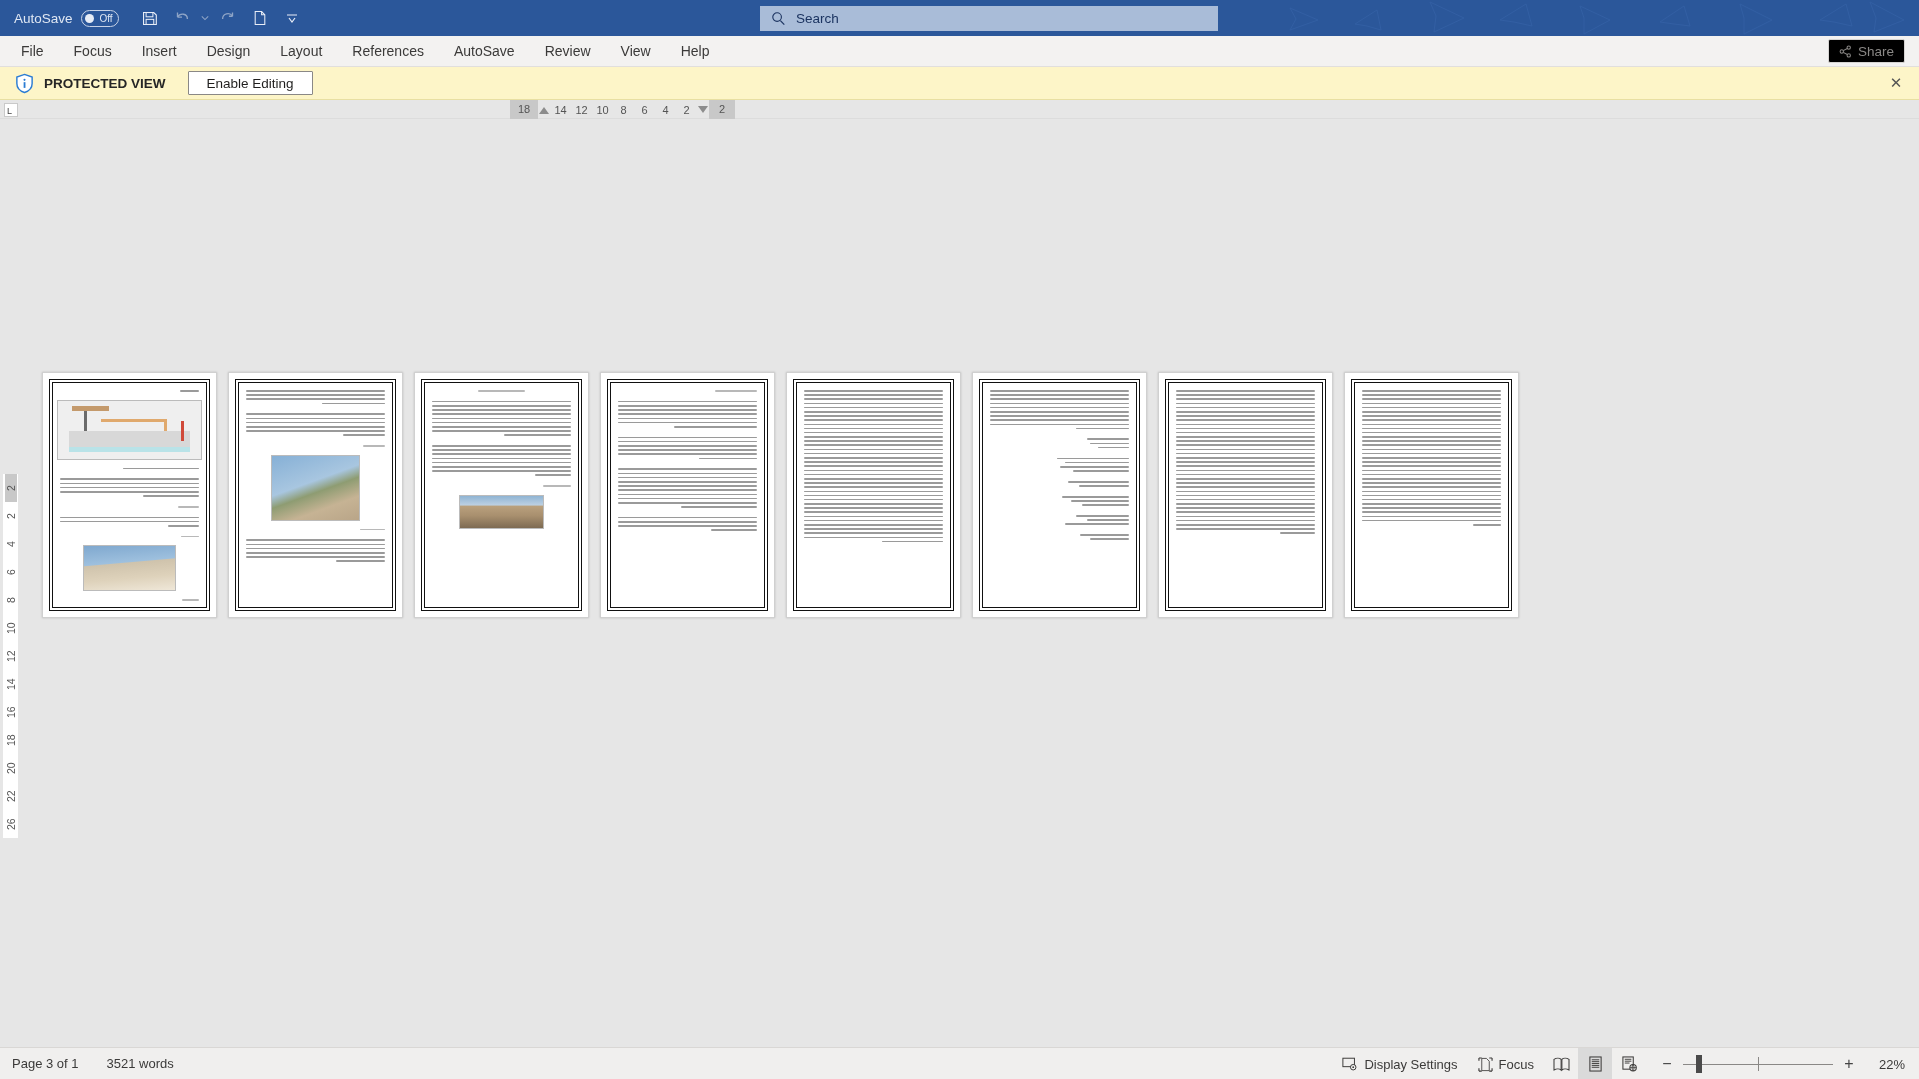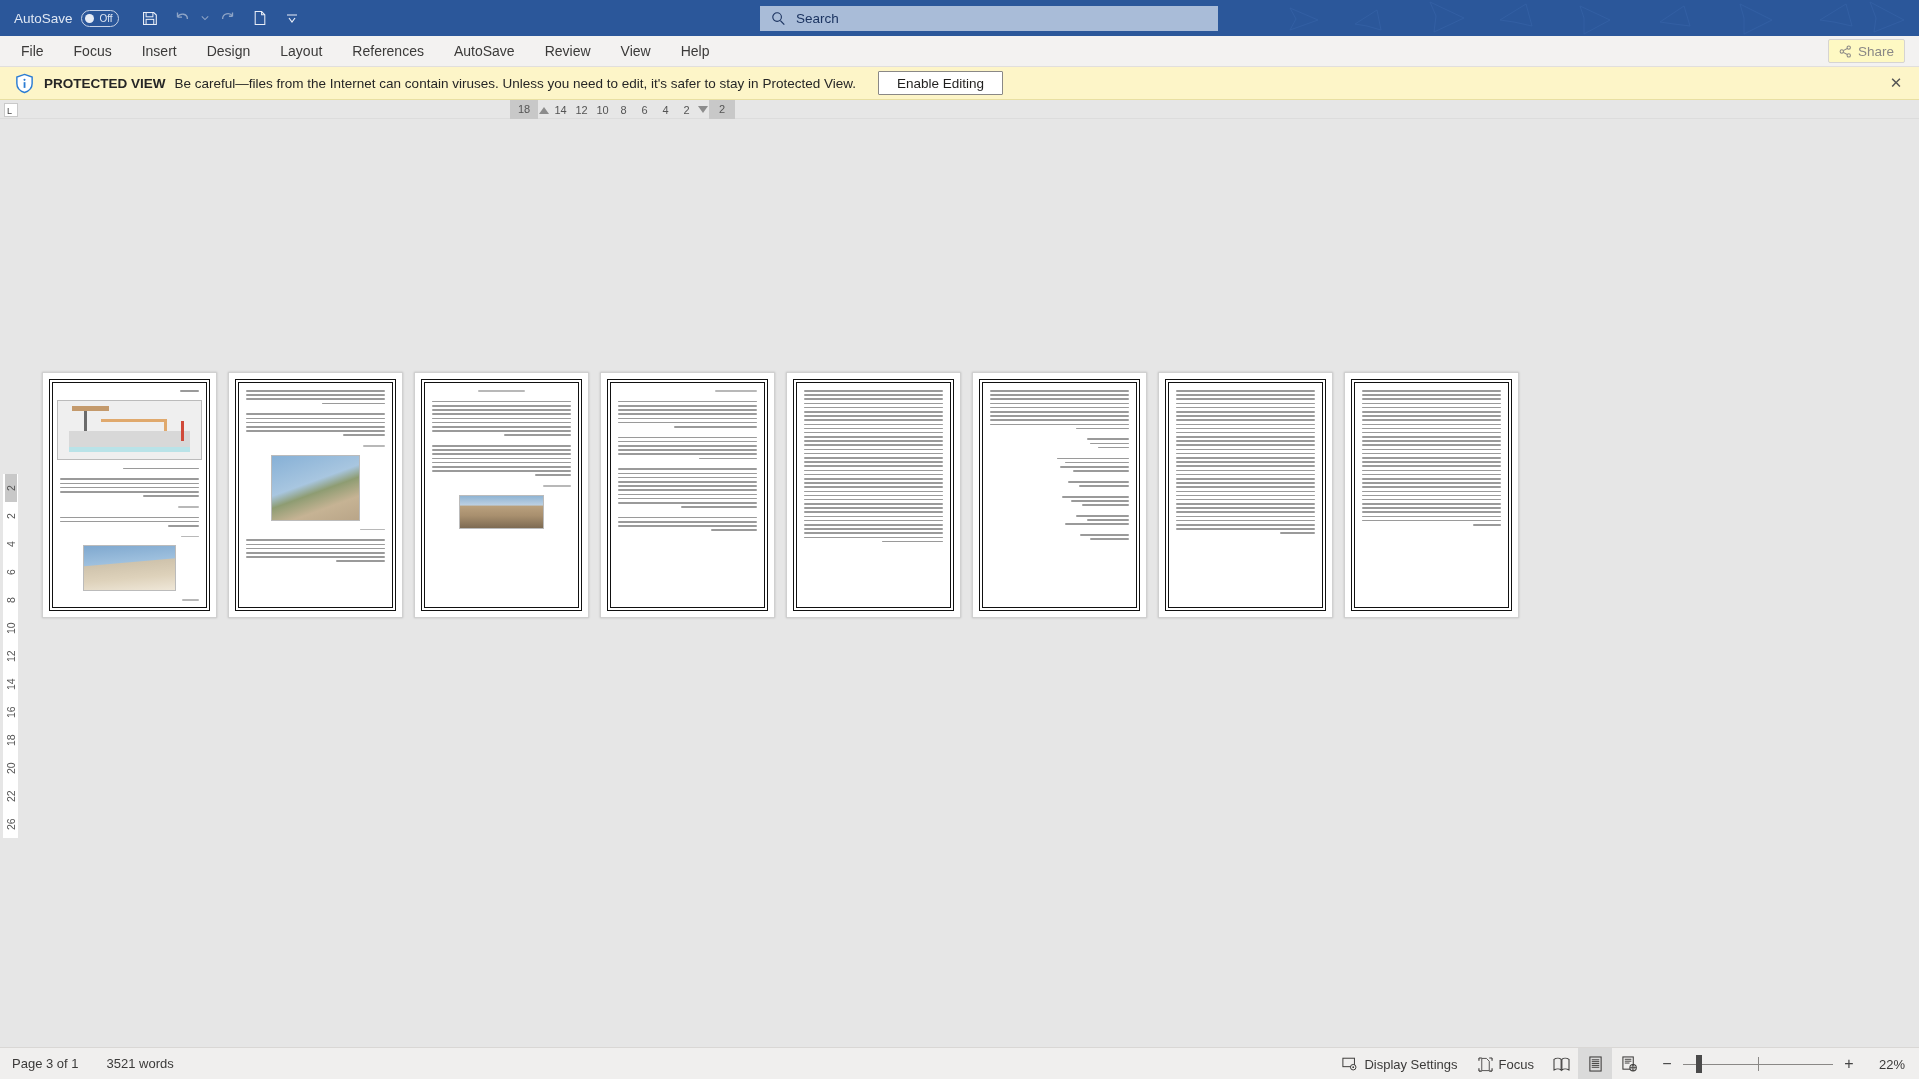--- a/index.html
+++ b/index.html
@@ -93,21 +93,21 @@
     font-size: 14px; color: #3b3a39;
     padding: 4px 13px; margin: 16px 2px;
     border-radius: 3px;
   }
   .tab:first-child { margin-left: 8px; }
   .share-btn {
     position: absolute; right: 14px; top: 3px;
     height: 24px; display: flex; align-items: center; gap: 6px;
     font-size: 13.5px; color: #8a8886;
     padding: 0 10px; border: 1px solid #d6d4d2; border-radius: 2px;
-    background: #fef9c3;
+    background: #000000;
   }
 
   
   .pvbar {
     height: 33px; background: #fdf5c8;
     border-bottom: 1px solid #e8dfa2;
     display: flex; align-items: center; gap: 0;
     position: relative; padding-left: 12px;
   }
   .pv-icon { width: 24px; height: 24px; display:flex; align-items:center; justify-content:center; }
@@ -388,21 +388,20 @@
 
 <div class="pvbar">
   <span class="pv-icon">
     <svg width="21" height="21" viewBox="0 0 22 22">
       <path d="M11 1.5 L19 4.2 V11 c0 5.2 -4.2 8.2 -8 9.4 -3.8 -1.2 -8 -4.2 -8 -9.4 V4.2z" fill="#ffffff" stroke="#2b7cd3" stroke-width="1.5"></path>
       <circle cx="11" cy="7.2" r="1.1" fill="#2b7cd3"></circle>
       <rect x="10.1" y="9.6" width="1.9" height="6" fill="#2b7cd3"></rect>
     </svg>
   </span>
   <span class="pv-title">PROTECTED VIEW</span>
-  <span class="pv-text">Be careful—files from the Internet can contain viruses. Unless you need to edit, it's safer to stay in Protected View.</span>
   <button class="pv-btn">Enable Editing</button>
   <span class="pv-close">✕</span>
 </div>
 
 <div class="ruler-h">
   <div class="tabstop">L</div>
   <div class="ruler-track">
     <span class="rn greyed">18</span>
     <span class="indent-marker"></span>
     <span class="rn">14</span>

